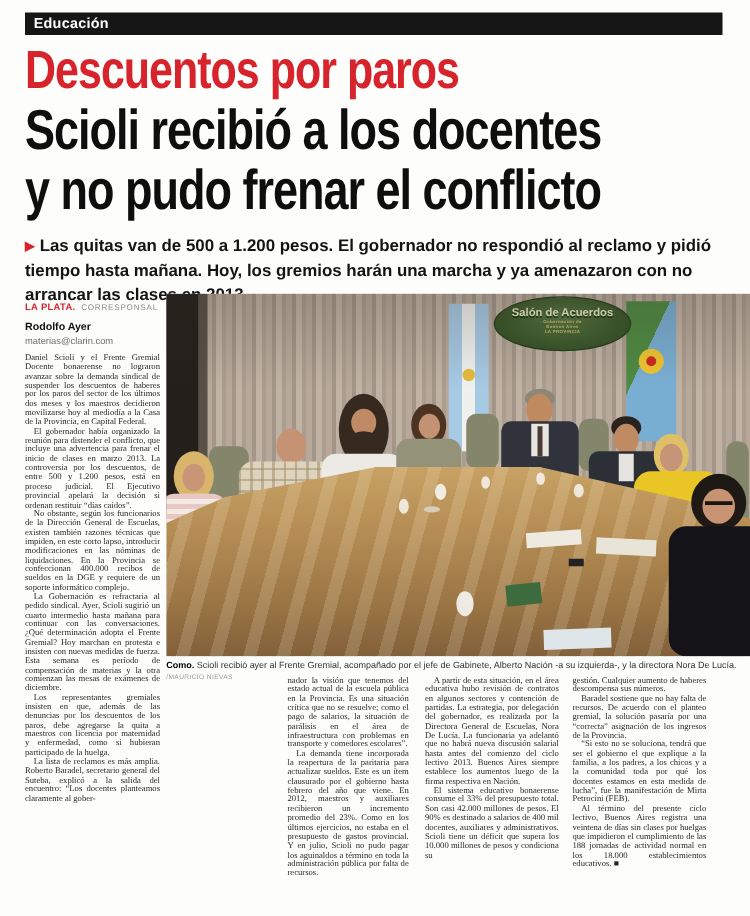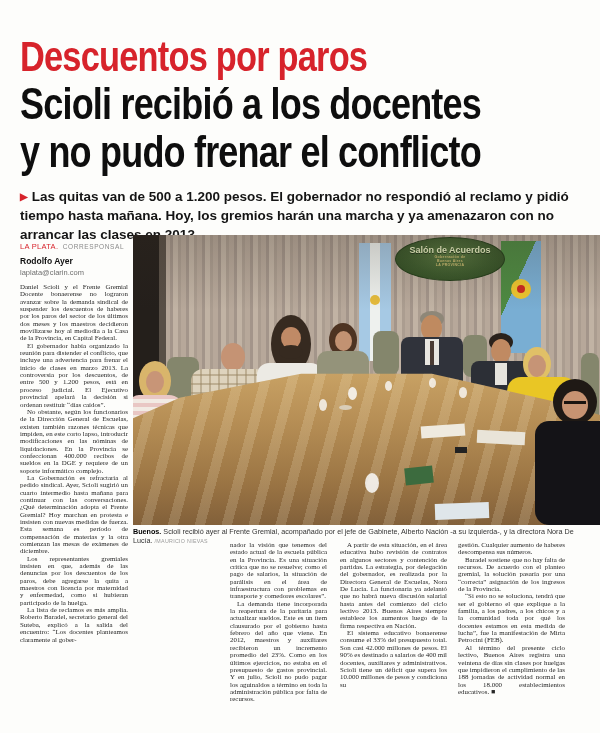--- a/index.html
+++ b/index.html
@@ -16,21 +16,21 @@
          letter-spacing:-1px;transform:scaleX(.8);transform-origin:left top;line-height:1;}
   .h-black{left:20px;top:80px;color:#0e0e0e;font-size:45px;font-weight:bold;line-height:48px;
          letter-spacing:-1px;transform:scaleX(.8);transform-origin:left top;white-space:nowrap;}
 
   
   .subhead{left:20px;top:187px;width:563px;font-size:13.5px;font-weight:bold;line-height:19px;color:#141414;}
   .subhead .tri{color:#d7232b;font-size:10px;margin-right:4px;vertical-align:1px;}
 
   
   .byline{left:20px;top:239px;width:110px;line-height:10px;}
-  .by-loc{color:#d7232b;font-weight:normal;font-size:7.5px;letter-spacing:.3px;}
+  .by-loc{color:#d7232b;font-weight:bold;font-size:7.5px;letter-spacing:.3px;}
   .by-role{color:#8a8a8a;font-size:6.5px;letter-spacing:.6px;}
   .by-author{color:#111;font-weight:bold;font-size:8.5px;margin-top:4px;}
   .by-mail{color:#6f6f6f;font-size:7.5px;margin-top:2px;}
 
   
   .col{font-family:"Liberation Serif",serif;font-size:6.9px;line-height:7.35px;color:#262626;
        text-align:justify;}
   .col p{margin:0;text-indent:7px;}
   .col p.first{text-indent:0;}
   .col1{left:20px;top:283px;width:108px;}
@@ -67,39 +67,40 @@
   .ell{border-radius:50%;}
   .caption{left:133px;top:528px;width:458px;font-size:7.2px;line-height:8.5px;color:#333;}
   .cap-lead{font-weight:bold;color:#000;}
   .cap-credit{font-size:5.3px;color:#9a9a9a;letter-spacing:.3px;}
 </style>
 </head>
 <body>
 
 <div class="page">
 
+  <div class="abs kicker">Educación</div>
 
   <div class="abs h-red">Descuentos por paros</div>
 
   <div class="abs h-black">
     <div>Scioli recibió a los docentes</div>
     <div>y no pudo frenar el conflicto</div>
   </div>
 
   <div class="abs subhead">
     <span class="tri">▶</span><span>Las quitas van de 500 a 1.200 pesos. El gobernador no respondió al reclamo y pidió tiempo hasta mañana. Hoy, los gremios harán una marcha y ya amenazaron con no arrancar las clases en 2013.</span>
   </div>
 
   <div class="abs byline">
     <div>
       <span class="by-loc">LA PLATA.</span>
       <span class="by-role">CORRESPONSAL</span>
     </div>
     <div class="by-author">Rodolfo Ayer</div>
-    <div class="by-mail">laplata@clarin.com</div>
+    <div class="by-mail">materias@clarin.com</div>
   </div>
 
   <div class="abs photo">
     <div class="abs door"></div>
     <div class="abs jamb"></div>
 
     <div class="abs flag-arg">
       <div class="sun"></div>
     </div>
     <div class="abs flag-ba">
@@ -179,21 +180,21 @@
     <div class="abs chair" style="left:436px;top:230px;width:34px;height:60px;background:#6f7258;"></div>
     <div>
       <div class="abs ell" style="left:420px;top:144px;width:44px;height:46px;background:#1f1915;"></div>
       <div class="abs ell" style="left:429px;top:156px;width:26px;height:28px;background:#c79372;"></div>
       <div class="abs" style="left:431px;top:166px;width:22px;height:3px;background:#1a1410;"></div>
       <div class="abs" style="left:402px;top:186px;width:96px;height:104px;border-radius:14px;background:#141317;"></div>
     </div>
   </div>
 
   <div class="abs caption">
-    <span class="cap-lead">Buenos.</span>
+    <span class="cap-lead">Como.</span>
     <span>Scioli recibió ayer al Frente Gremial, acompañado por el jefe de Gabinete, Alberto Nación -a su izquierda-, y la directora Nora De Lucía.</span>
     <span class="cap-credit">/MAURICIO NIEVAS</span>
   </div>
 
   <div class="abs col col1">
     <p class="first">Daniel Scioli y el Frente Gremial Docente bonaerense no lograron avanzar sobre la demanda sindical de suspender los descuentos de haberes por los paros del sector de los últimos dos meses y los maestros decidieron movilizarse hoy al mediodía a la Casa de la Provincia, en Capital Federal.</p>
     <p>El gobernador había organizado la reunión para distender el conflicto, que incluye una advertencia para frenar el inicio de clases en marzo 2013. La controversia por los descuentos, de entre 500 y 1.200 pesos, está en proceso judicial. El Ejecutivo provincial apelará la decisión si ordenan restituir “días caídos”.</p>
     <p>No obstante, según los funcionarios de la Dirección General de Escuelas, existen también razones técnicas que impiden, en este corto lapso, introducir modificaciones en las nóminas de liquidaciones. En la Provincia se confeccionan 400.000 recibos de sueldos en la DGE y requiere de un soporte informático complejo.</p>
     <p>La Gobernación es refractaria al pedido sindical. Ayer, Scioli sugirió un cuarto intermedio hasta mañana para continuar con las conversaciones. ¿Qué determinación adopta el Frente Gremial? Hoy marchan en protesta e insisten con nuevas medidas de fuerza. Esta semana es período de compensación de materias y la otra comienzan las mesas de exámenes de diciembre.</p>
     <p>Los representantes gremiales insisten en que, además de las denuncias por los descuentos de los paros, debe agregarse la quita a maestros con licencia por maternidad y enfermedad, como si hubieran participado de la huelga.</p>

